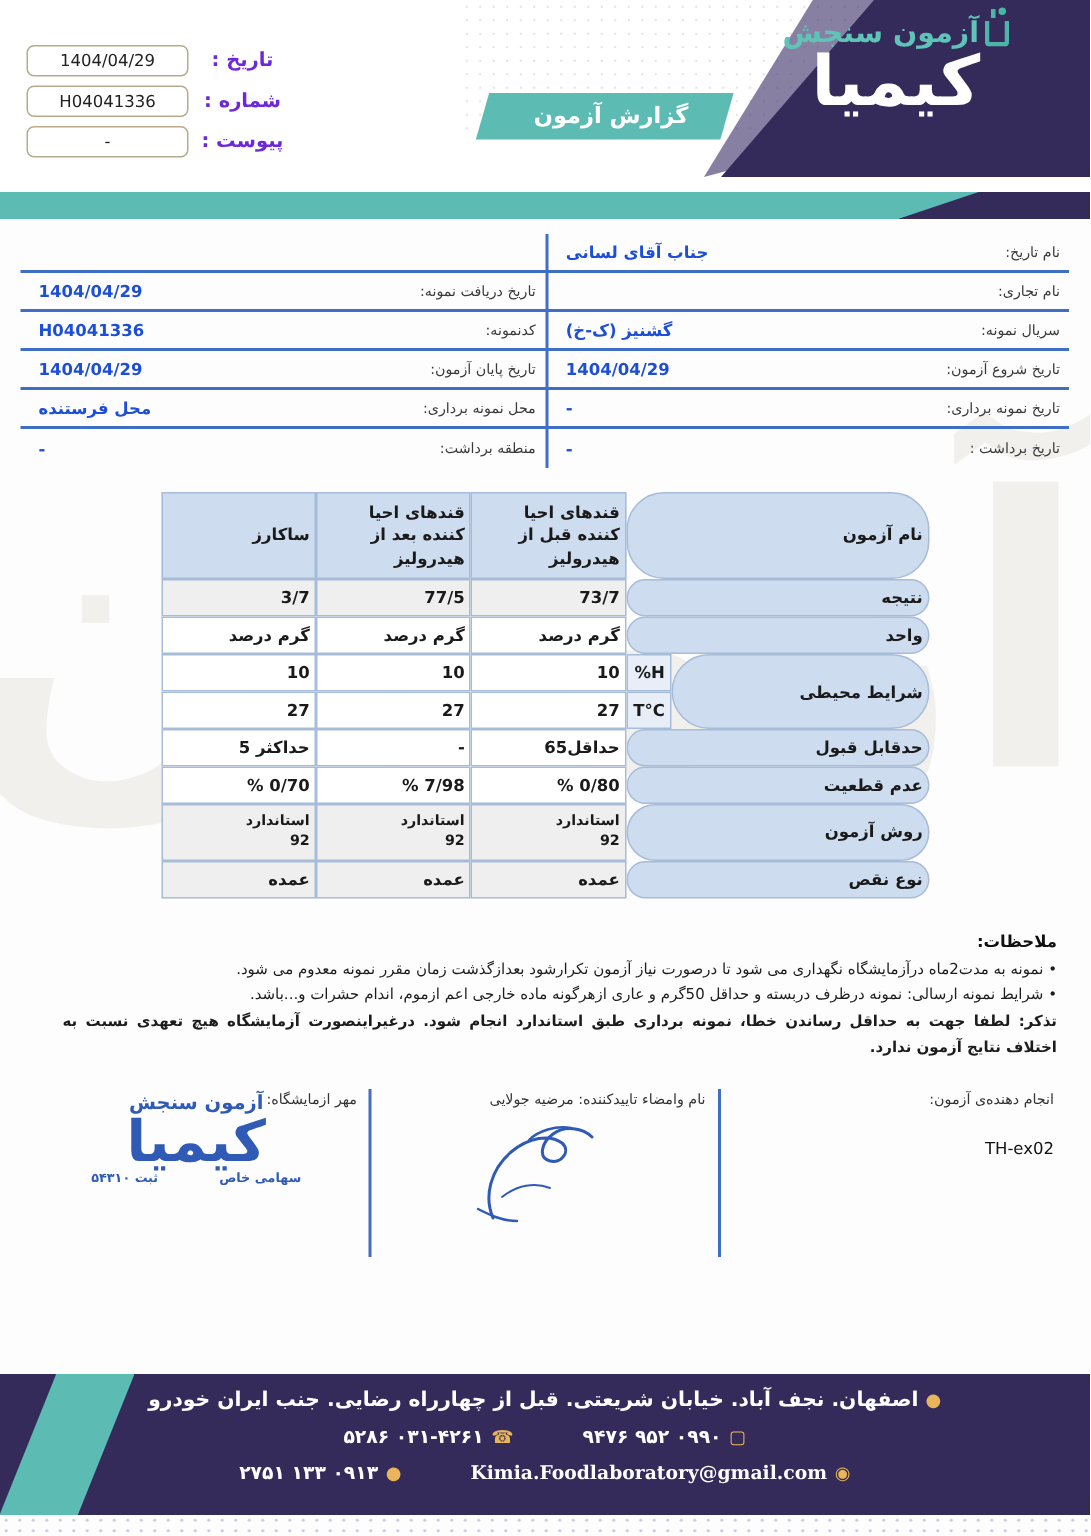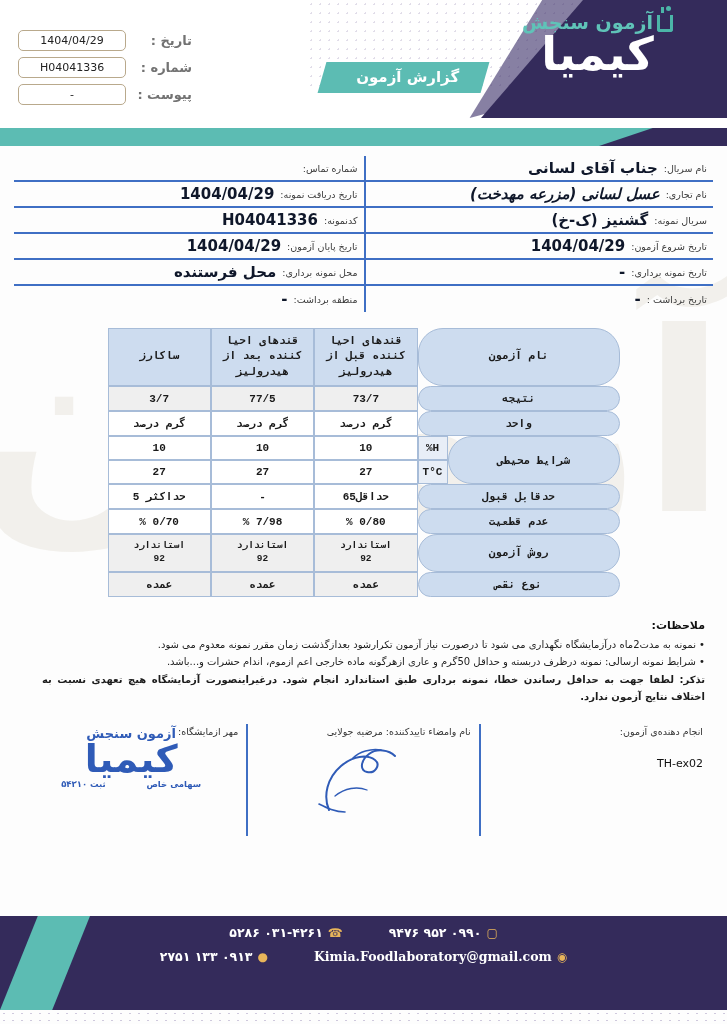--- a/index.html
+++ b/index.html
@@ -140,23 +140,23 @@
   .meta-row {
     display: flex;
     align-items: center;
     justify-content: flex-end;
     margin-bottom: 6px;
     direction: rtl;
   }
   .meta-label {
     font-size: 13px;
     font-weight: bold;
-    color: #737373;
+    color: #6d28d9;
     width: 66px;
-    text-align: right;
+    text-align: center;
     padding-left: 6px;
   }
   .meta-value {
     width: 108px;
     height: 21px;
     border: 1px solid #b9a98c;
     border-radius: 5px;
     background: #fff;
     font-size: 11px;
     color: #222;
@@ -203,50 +203,49 @@
   .info-cell.right { width: 50%; flex: 0 0 50%; border-left: 2px solid #3f6fc4; }
   .info-cell.left  { width: 50%; flex: 0 0 50%; }
   .info-label {
     font-size: 9.5px;
     color: #3a3a3a;
     white-space: nowrap;
     flex: 0 0 auto;
   }
   .info-val {
     flex: 1;
-    text-align: right;
-    font-size: 15px;
-    font-weight: bold;
-    color: #0f172a;
+    text-align: left;
+    font-size: 11px;
+    font-weight: bold;
+    color: #1d4ed8;
     padding: 0 6px;
   }
   .info-val.italic { font-style: italic; }
 
   
   .results-wrap {
     position: relative;
     z-index: 2;
     margin: 16px auto 0 auto;
     width: 512px;
     direction: rtl;
   }
   table.results {
     width: 100%;
     border-collapse: separate;
     border-spacing: 0;
     table-layout: fixed;
   }
   table.results td, table.results th {
     border: 1px solid #a7bcd8;
-    text-align: center;
+    text-align: right;
     vertical-align: middle;
     font-size: 11px;
     color: #1a1a1a;
     padding: 5px 3px;
-    font-family: Liberation Mono, monospace;
   }
   .row-label {
     background: #cddcef;
     font-weight: bold;
     font-size: 12.5px;
     width: 172px;
     border-radius: 25px;
   }
   .hdr-cell {
     background: #cddcef;
@@ -434,33 +433,28 @@
         <div class="meta-value">-</div>
       </div>
     </div>
   </div>
   <div class="header-bar"></div>
 
   <div class="info">
 
     <div class="info-row">
       <div class="info-cell right">
-        <div class="info-label">نام سریال:</div>
+        <div class="info-label">نام تاریخ:</div>
         <div class="info-val">جناب آقای لسانی</div>
-      </div>
-      <div class="info-cell left">
-        <div class="info-label">شماره تماس:</div>
-        <div class="info-val"></div>
       </div>
     </div>
 
     <div class="info-row">
       <div class="info-cell right">
         <div class="info-label">نام تجاری:</div>
-        <div class="info-val italic">عسل لسانی (مزرعه مهدخت)</div>
       </div>
       <div class="info-cell left">
         <div class="info-label">تاریخ دریافت نمونه:</div>
         <div class="info-val">1404/04/29</div>
       </div>
     </div>
 
     <div class="info-row">
       <div class="info-cell right">
         <div class="info-label">سریال نمونه:</div>
@@ -616,20 +610,24 @@
         <div class="stamp-main">کیمیا</div>
         <div class="stamp-bottom">
           <span>سهامی خاص</span>
           <span>ثبت ۵۴۳۱۰</span>
         </div>
       </div>
     </div>
   </div>
 
   <div class="footer">
+    <div class="foot-addr">
+      <span class="fi">●</span>
+      <span>اصفهان. نجف آباد. خیابان شریعتی. قبل از چهارراه رضایی. جنب ایران خودرو</span>
+    </div>
 
     <div class="foot-row">
       <div class="foot-item">
         <span class="fi">▢</span>
         <span>۰۹۹۰ ۹۵۲ ۹۴۷۶</span>
       </div>
       <div class="foot-item">
         <span class="fi">☎</span>
         <span>۰۳۱-۴۲۶۱ ۵۲۸۶</span>
       </div>

